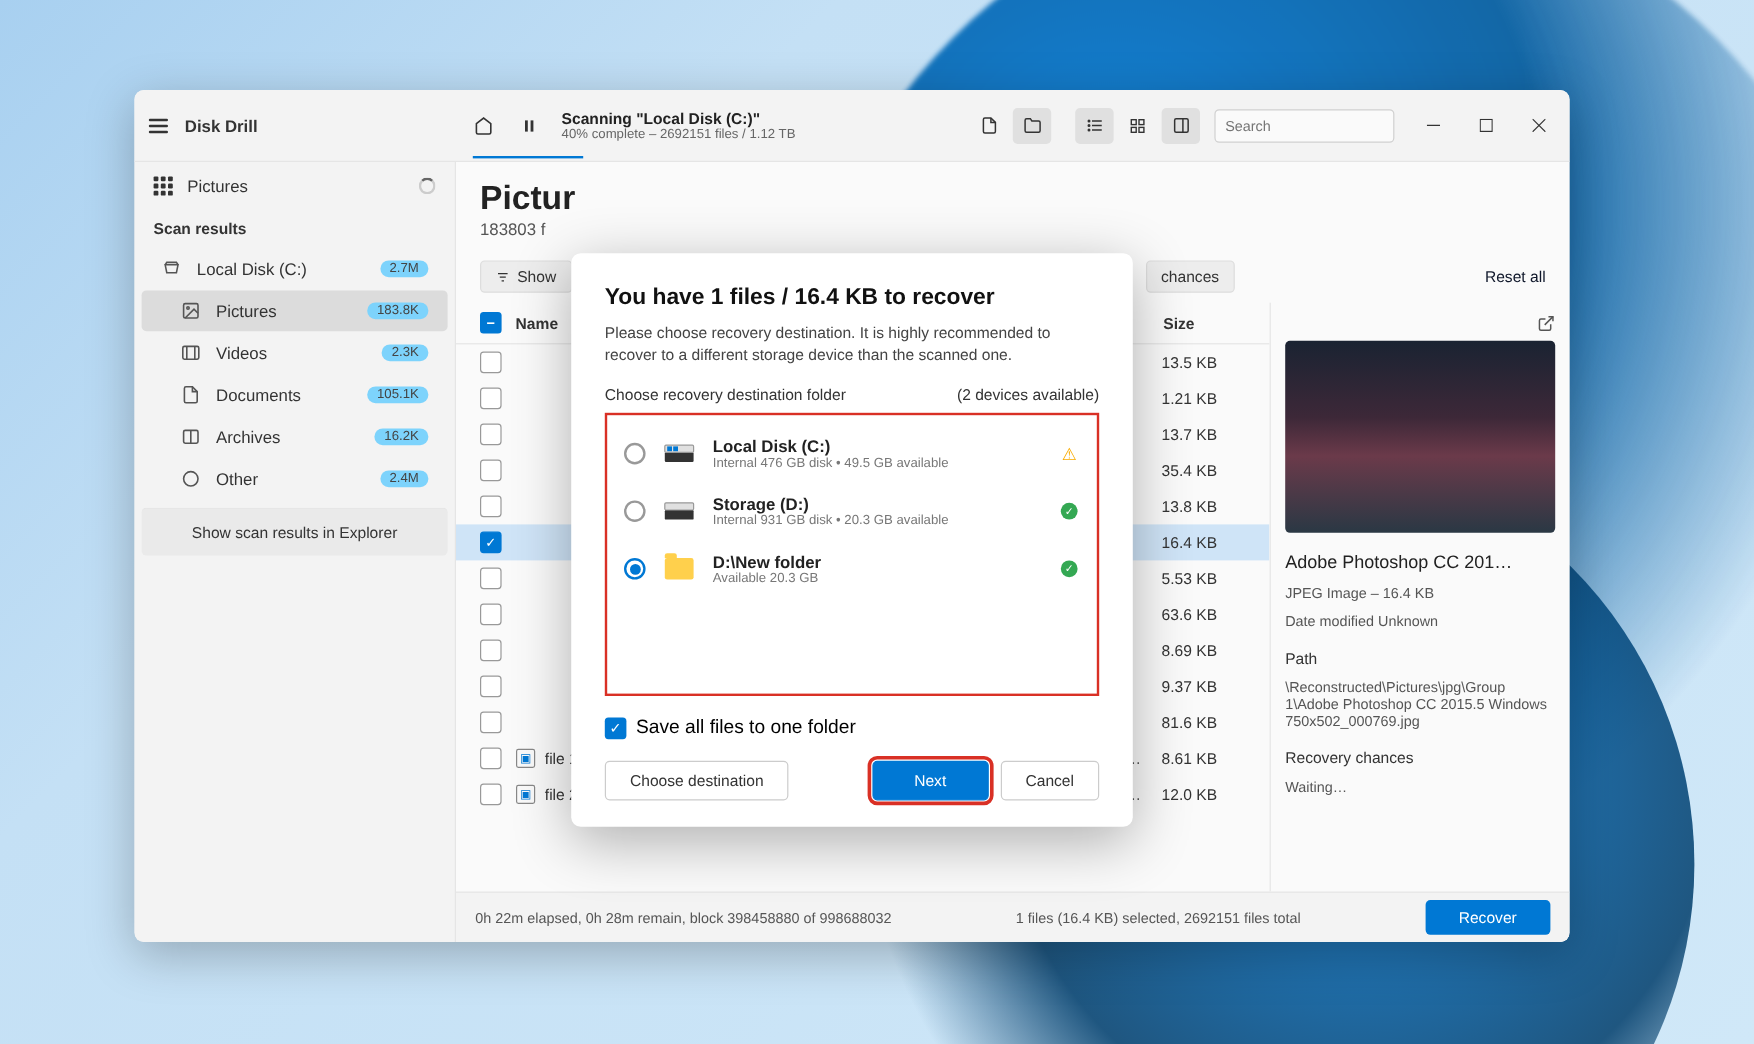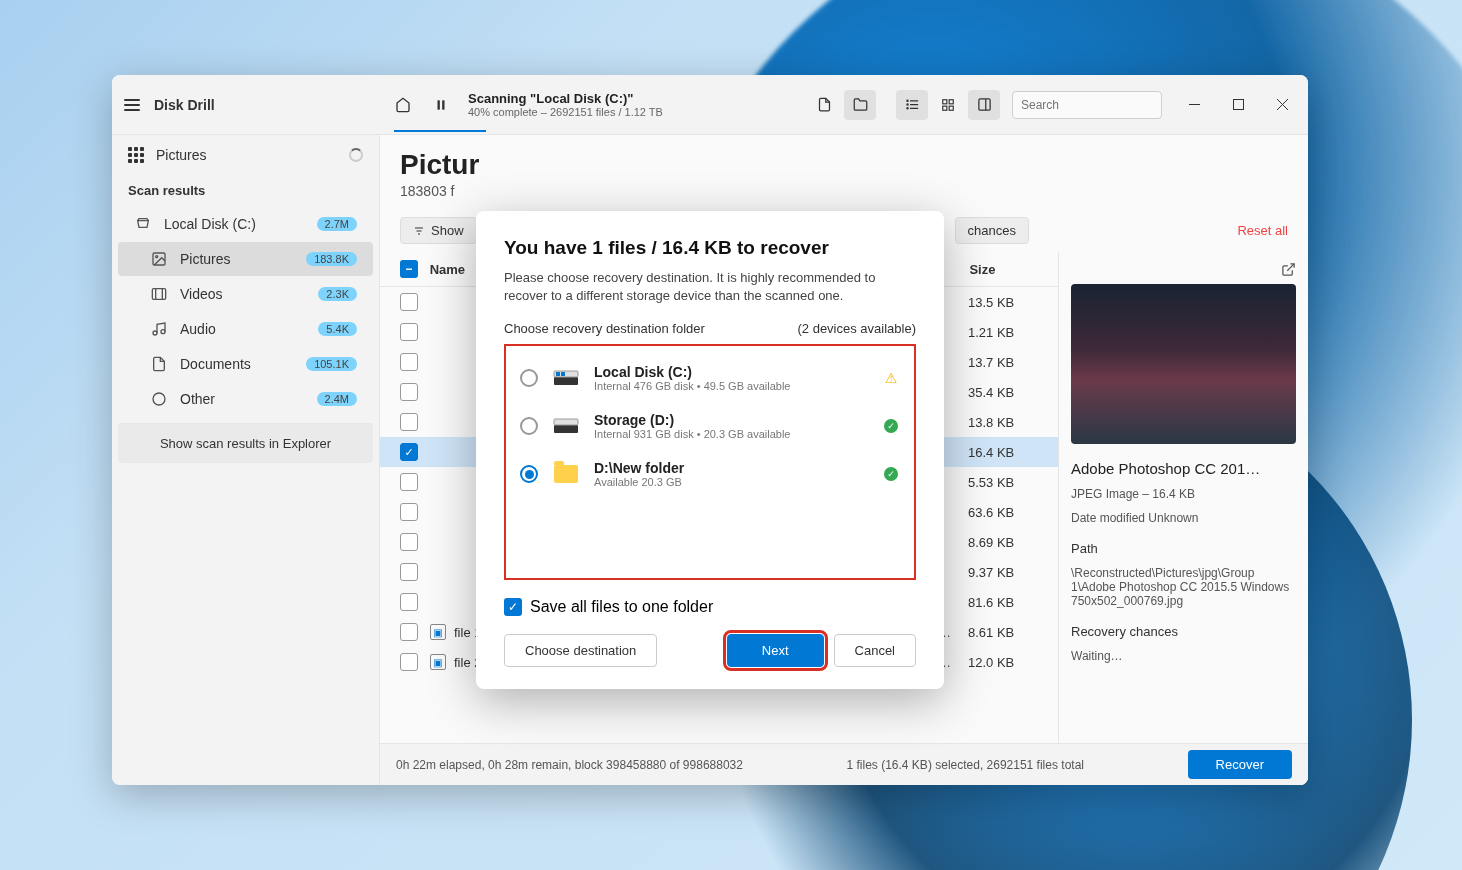--- a/index.html
+++ b/index.html
@@ -39,21 +39,21 @@
 .sb-icon{width:18px;height:18px;display:flex;align-items:center;justify-content:center;color:#555}
 .sb-label{flex:1;font-size:14px;color:#333}
 .sb-badge{background:#7dd3fc;color:#444;font-size:11px;padding:1px 8px;border-radius:10px}
 .sb-footer{margin-top:auto;padding:12px;text-align:center;font-size:13px;color:#333;border-top:1px solid #e5e5e5;cursor:pointer;background:#eaeaea;margin:6px;border-radius:4px}
 .main{flex:1;display:flex;flex-direction:column;background:#fafafa;overflow:hidden}
 .main-header{padding:14px 20px 10px}
 .main-title{font-size:28px;font-weight:600;color:#222}
 .main-sub{font-size:14px;color:#555;margin-top:2px}
 .filters{display:flex;padding:8px 20px;gap:8px;align-items:center}
 .filter-btn{padding:5px 12px;background:#ededed;border:1px solid #ddd;border-radius:4px;font-size:13px;color:#333;cursor:pointer;display:flex;align-items:center;gap:6px}
-.reset-link{margin-left:auto;color:#ef4444;font-size:13px;cursor:pointer}
+.reset-link{margin-left:auto;color:#0f172a;font-size:13px;cursor:pointer}
 .content-row{flex:1;display:flex;overflow:hidden}
 .table-area{flex:1;overflow:hidden;display:flex;flex-direction:column}
 .table-header{display:flex;padding:8px 20px;border-bottom:1px solid #e5e5e5;font-size:13px;font-weight:600;color:#333;align-items:center;gap:12px}
 .th-check{width:18px;height:18px;background:#0078d4;border-radius:3px;display:flex;align-items:center;justify-content:center;color:#fff;font-size:12px}
 .th-name{flex:1}
 .th-size{width:70px;text-align:left}
 .table-body{flex:1;overflow-y:auto}
 .row{display:flex;padding:6px 20px;align-items:center;gap:12px;font-size:13px;color:#333}
 .row.sel{background:#cfe4f7}
 .checkbox{width:18px;height:18px;border:1.5px solid #999;border-radius:3px;background:#fff;cursor:pointer}
@@ -245,37 +245,36 @@
                 <line x1="7" y1="4" x2="7" y2="20"></line>
                 <line x1="17" y1="4" x2="17" y2="20"></line>
               </svg>
             </div>
             <div class="sb-label">Videos</div>
             <div class="sb-badge">2.3K</div>
           </div>
           <div class="sb-item sub">
             <div class="sb-icon">
               <svg width="16" height="16" viewBox="0 0 24 24" fill="none" stroke="currentColor" stroke-width="2">
-                <path d="M9 18V5l12-2v13"></path>
-                <circle cx="6" cy="18" r="3"></circle>
-                <circle cx="18" cy="16" r="3"></circle>
-              </svg>
-            </div>
-            <div class="sb-label">Audio</div>
-            <div class="sb-badge">5.4K</div>
-          </div>
-          <div class="sb-item sub">
-            <div class="sb-icon">
-              <svg width="16" height="16" viewBox="0 0 24 24" fill="none" stroke="currentColor" stroke-width="2">
                 <path d="M14 2H6a2 2 0 00-2 2v16a2 2 0 002 2h12a2 2 0 002-2V8z"></path>
                 <path d="M14 2v6h6"></path>
               </svg>
             </div>
             <div class="sb-label">Documents</div>
             <div class="sb-badge">105.1K</div>
+          </div>
+          <div class="sb-item sub">
+            <div class="sb-icon">
+              <svg width="16" height="16" viewBox="0 0 24 24" fill="none" stroke="currentColor" stroke-width="2">
+                <rect x="3" y="4" width="18" height="16" rx="2"></rect>
+                <line x1="12" y1="4" x2="12" y2="20"></line>
+              </svg>
+            </div>
+            <div class="sb-label">Archives</div>
+            <div class="sb-badge">16.2K</div>
           </div>
           <div class="sb-item sub">
             <div class="sb-icon">
               <svg width="16" height="16" viewBox="0 0 24 24" fill="none" stroke="currentColor" stroke-width="2">
                 <circle cx="12" cy="12" r="9"></circle>
               </svg>
             </div>
             <div class="sb-label">Other</div>
             <div class="sb-badge">2.4M</div>
           </div>

